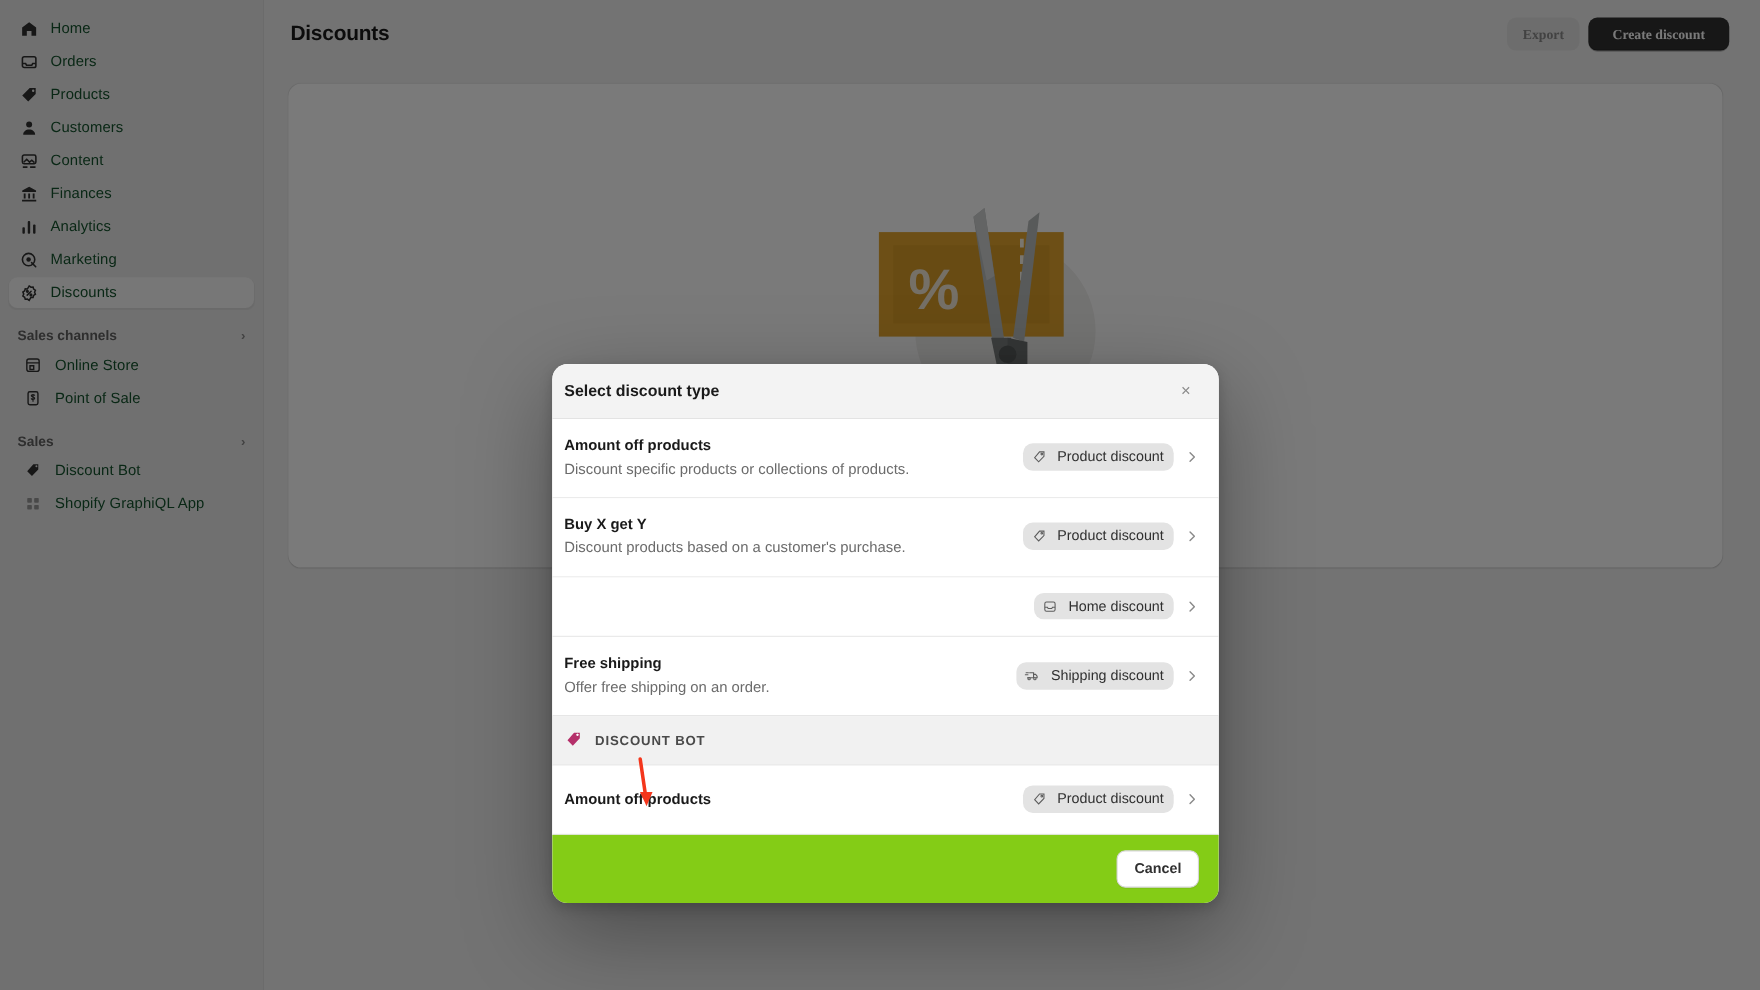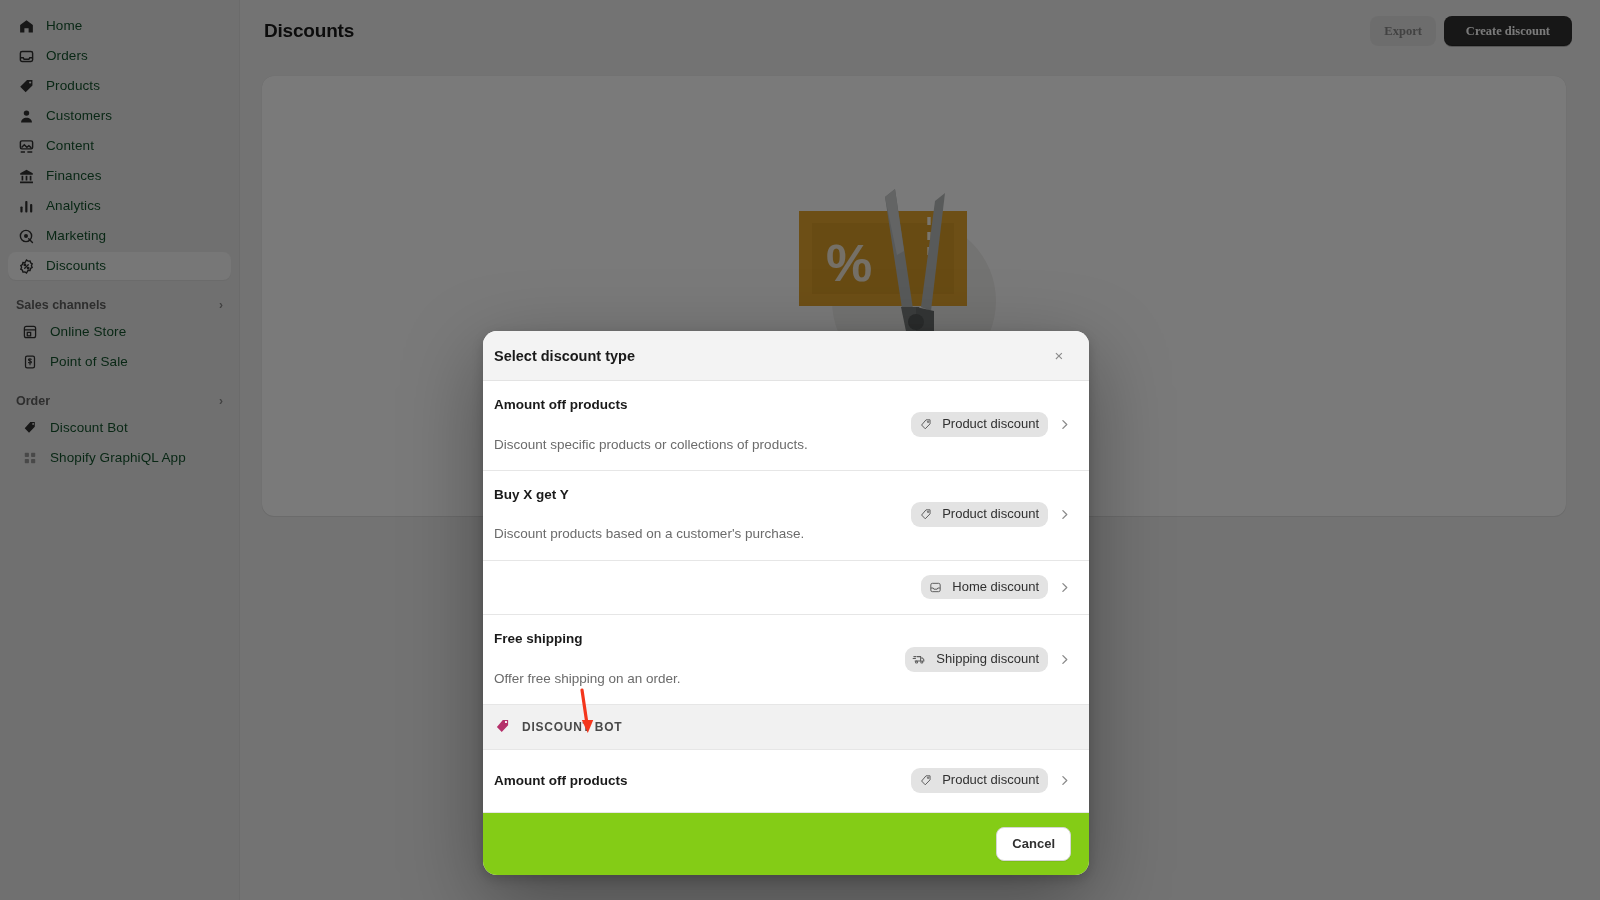--- a/index.html
+++ b/index.html
@@ -74,21 +74,21 @@
   }
   .empty-wrap { display: flex; flex-direction: column; align-items: center; }
 
   
   .backdrop {
     position: absolute; inset: 0;
     background: rgba(0,0,0,.52);
   }
   .modal {
     position: absolute;
-    left: 483px; top: 331px;
+    left: 502px; top: 331px;
     width: 606px;
     background: #ffffff;
     border-radius: 14px;
     box-shadow: 0 26px 80px rgba(0,0,0,.35), 0 4px 12px rgba(0,0,0,.18);
     overflow: hidden;
   }
   .modal-header {
     height: 50px; background: #f3f3f3;
     display: flex; align-items: center;
     padding: 0 18px 0 11px;
@@ -104,21 +104,21 @@
   }
 
   .opt-row {
     display: flex; align-items: center;
     padding: 14px 18px 15px 11px;
     border-bottom: 1px solid #e6e6e6;
     cursor: pointer; background: #fff;
   }
   .opt-texts { min-width: 0; }
   .opt-title { font-size: 13.5px; font-weight: 700; color: #1a1a1a; line-height: 1.45; }
-  .opt-desc { font-size: 13.5px; color: #6b6b6b; line-height: 1.5; margin-top: 20px; }
+  .opt-desc { font-size: 13.5px; color: #6b6b6b; line-height: 1.5; margin-top: 2px; }
   .opt-right { margin-left: auto; display: flex; align-items: center; gap: 10px; }
 
   .badge {
     display: inline-flex; align-items: center; gap: 10px;
     background: #e3e3e3; color: #303030;
     border-radius: 9px; padding: 3px 9px 3px 7px;
     font-size: 13px; line-height: 1.45; white-space: nowrap;
   }
   .badge .bico { width: 14px; height: 14px; display: flex; align-items: center; justify-content: center; color: #5c5c5c; }
   .chevron-right { color: #8a8a8a; display: flex; align-items: center; }
@@ -267,21 +267,21 @@
       <span class="ico">
             <svg width="16" height="16" viewBox="0 0 20 20" fill="none" stroke="#303030" stroke-width="1.6">
               <rect x="4.4" y="2.6" width="11.2" height="14.8" rx="2"></rect>
               <path d="M10 6v8M11.9 7.3c0-.8-.9-1.4-1.9-1.4s-1.9.5-1.9 1.3c0 1.9 3.8 1 3.8 2.9 0 .8-.9 1.4-1.9 1.4s-1.9-.6-1.9-1.4" stroke-width="1.3"></path>
             </svg>
           </span>
       <span class="nav-label">Point of Sale</span>
     </div>
 
     <div class="nav-section">
-      <span>Order</span>
+      <span>Sales</span>
       <span class="chev">›</span>
     </div>
     <div class="nav-item sub-item">
       <span class="ico">
             <svg width="16" height="16" viewBox="0 0 20 20" fill="#303030">
               <path d="M10.4 2.6H16v5.8l-7.2 7.6-5.4-5.6zM13.9 6a1.15 1.15 0 1 0 0-2.3 1.15 1.15 0 0 0 0 2.3z" fill="#303030"></path>
             </svg>
           </span>
       <span class="nav-label">Discount Bot</span>
     </div>

